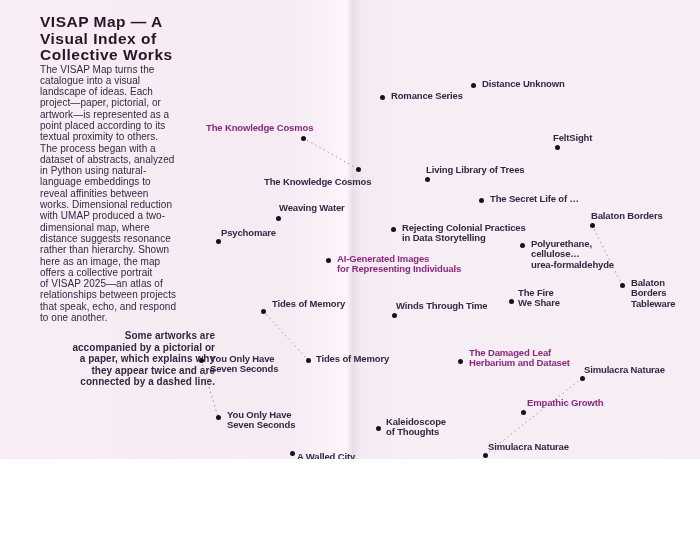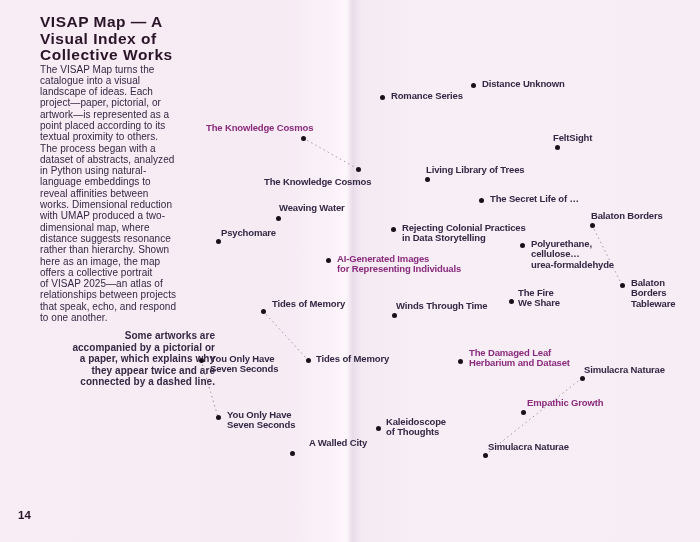--- a/index.html
+++ b/index.html
@@ -2,21 +2,21 @@
 <html style="--title_color: #2a1428; --body_color: #342843; --label_dark: #322844; --label_purple: #8a2b7d; --dot_color: #191019; --dash_color: #a697a6;"><head>
 <meta charset="utf-8">
 <style>
   * { margin: 0; padding: 0; box-sizing: border-box; }
   html, body { width: 700px; height: 542px; overflow: hidden; }
   body { font-family: "Liberation Sans", sans-serif; }
 
   .spread {
     position: relative;
     width: 700px;
-    height: 542px;
+    height: 459px;
     background: linear-gradient(90deg,
       #f8ecf5 0%,
       #f6eaf3 40%,
       #faf1f8 46.5%,
       #fdf6fb 49.5%,
       #e9dce9 50.4%,
       #f4eaf2 51.6%,
       #f8eef6 60%,
       #f7edf5 100%);
     overflow: hidden;
@@ -198,20 +198,20 @@
       <div class="map-label" style="left: 584px; top: 365px; color: rgb(50, 40, 68);">Simulacra Naturae</div>
       <div class="dot" style="left: 520.5px; top: 409.5px;"></div>
       <div class="map-label" style="left: 527px; top: 398px; color: rgb(138, 43, 125); text-align: right;">Empathic Growth</div>
       <div class="dot" style="left: 215.5px; top: 414.5px;"></div>
       <div class="map-label" style="left: 227px; top: 410px; color: rgb(50, 40, 68);">You Only Have
 Seven Seconds</div>
       <div class="dot" style="left: 375.5px; top: 425.5px;"></div>
       <div class="map-label" style="left: 386px; top: 417px; color: rgb(50, 40, 68);">Kaleidoscope
 of Thoughts</div>
       <div class="dot" style="left: 289.5px; top: 450.5px;"></div>
-      <div class="map-label" style="left: 297px; top: 438px; color: rgb(50, 40, 68); margin-left: 12px;">A Walled City</div>
+      <div class="map-label" style="left: 297px; top: 452px; color: rgb(50, 40, 68);">A Walled City</div>
       <div class="dot" style="left: 482.5px; top: 452.5px;"></div>
       <div class="map-label" style="left: 488px; top: 442px; color: rgb(50, 40, 68);">Simulacra Naturae</div>
     </div>
 
   <div class="page-number">14</div>
 
 </div>
 
 </body></html>

